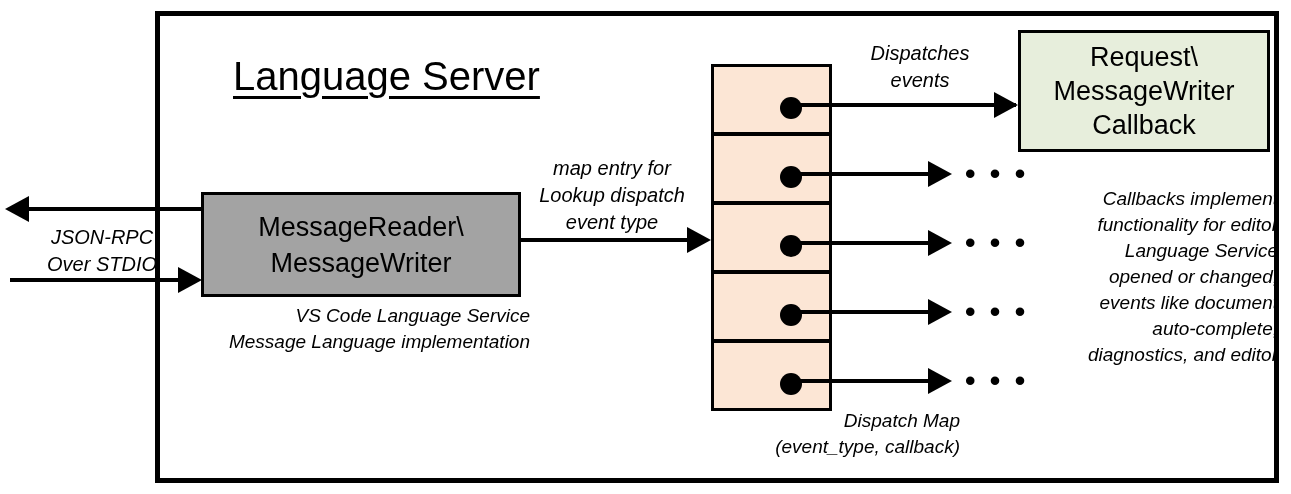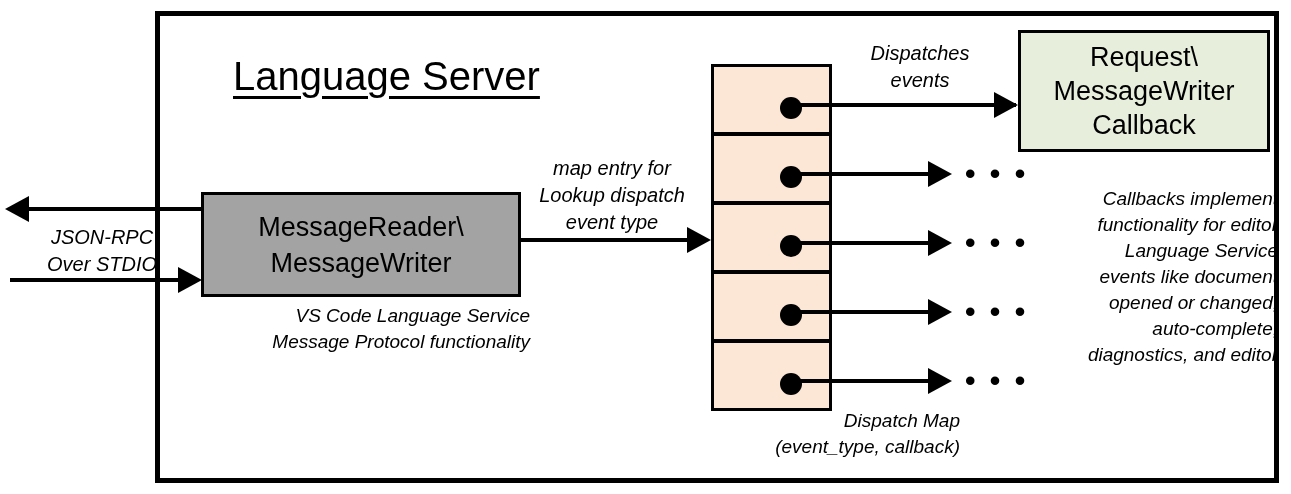--- a/index.html
+++ b/index.html
@@ -191,21 +191,21 @@
   </div>
 
   <div class="abs node-box" id="message-reader-box">
     <div>
       <div>MessageReader\</div>
       <div>MessageWriter</div>
     </div>
   </div>
   <div class="abs caption" id="message-reader-caption">
     <div>VS Code Language Service</div>
-    <div>Message Protocol functionality</div>
+    <div>Message Language implementation</div>
   </div>
 
   <div class="hline" style="left:521px; top:238px; width:168px;"></div>
   <div class="arrowhead-right" style="left:687px; top:227px;"></div>
   <div class="abs edge-label" id="lookup-label">
     <div>map entry for</div>
     <div>Lookup dispatch</div>
     <div>event type</div>
   </div>
 
@@ -258,19 +258,19 @@
     <div>
       <div>Request\</div>
       <div>MessageWriter</div>
       <div>Callback</div>
     </div>
   </div>
   <div class="abs caption" id="callback-caption">
     <div>Callbacks implement</div>
     <div>functionality for editor</div>
     <div>Language Service</div>
+    <div>opened or changed,</div>
     <div>events like document</div>
-    <div>opened or changed,</div>
     <div>auto-complete,</div>
     <div>diagnostics, and editor</div>
   </div>
 
 </div>
 
 </body></html>

